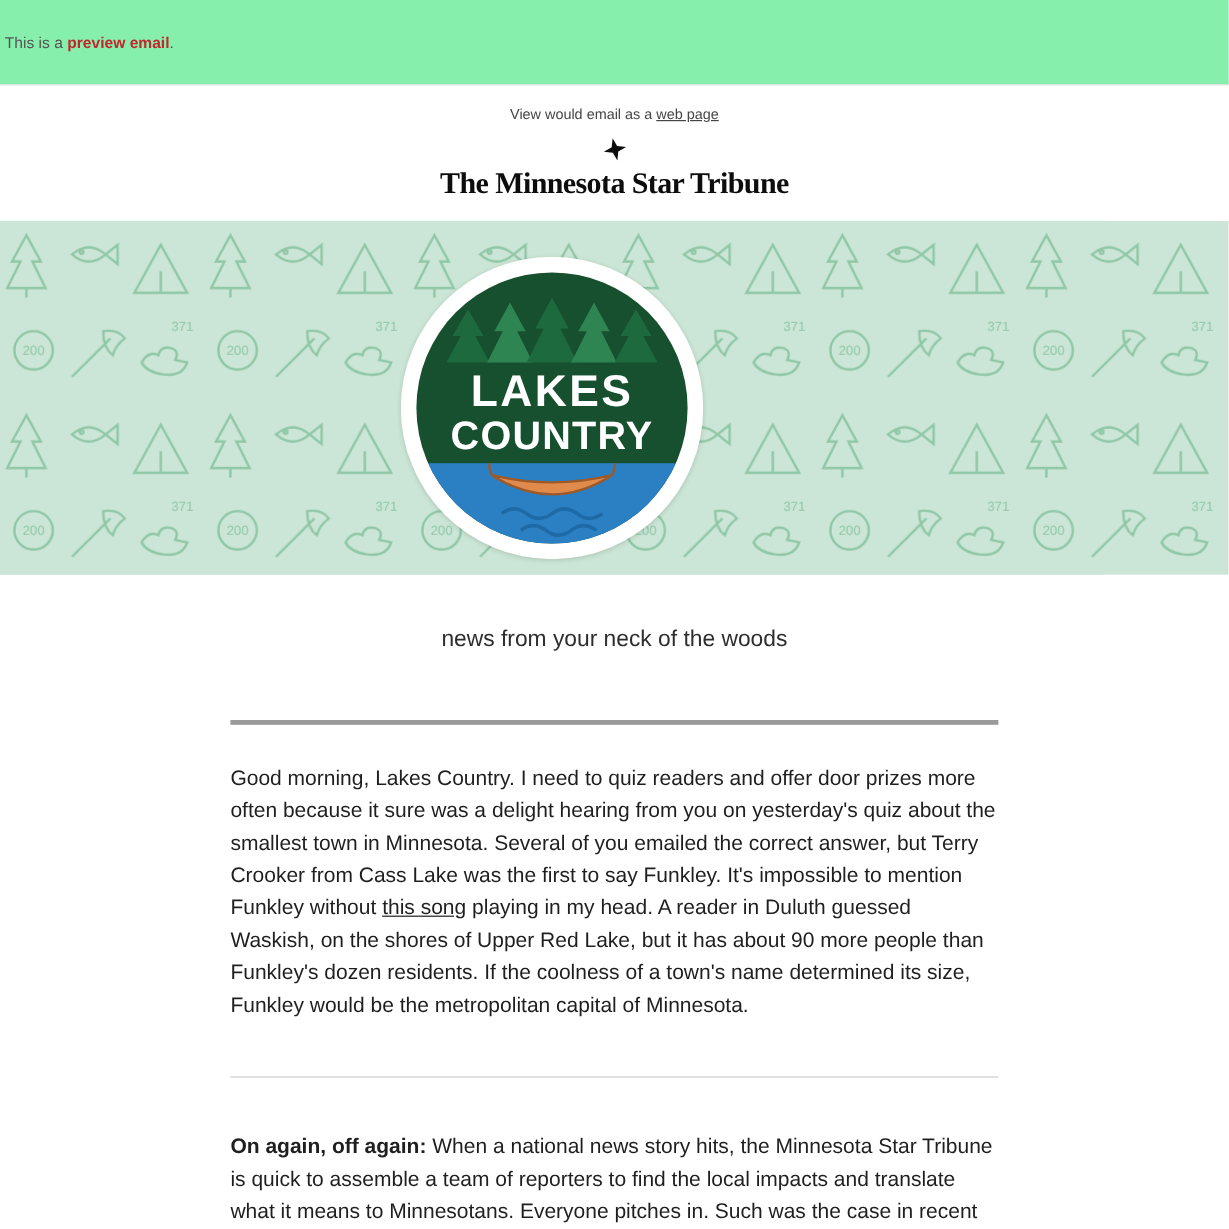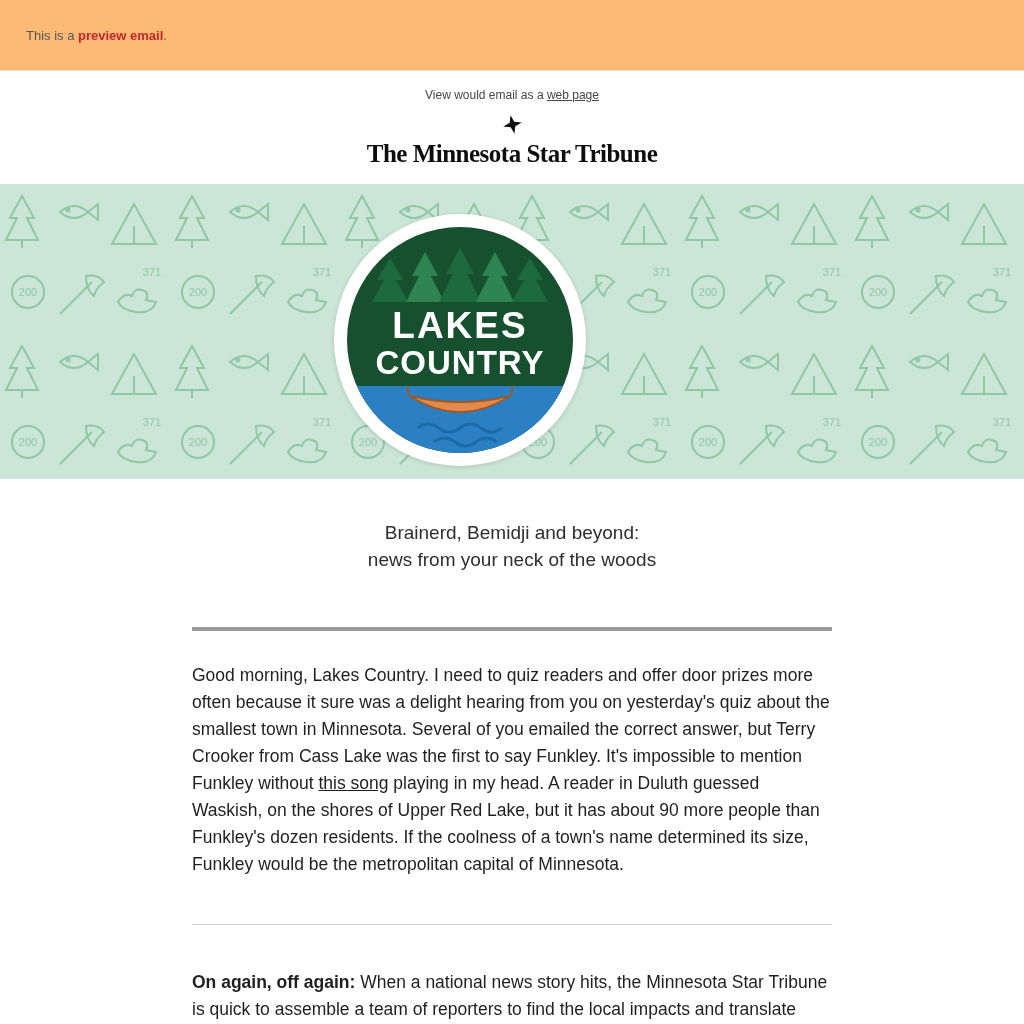--- a/index.html
+++ b/index.html
@@ -4,23 +4,23 @@
 <style>
   * { box-sizing: border-box; }
   html, body { margin: 0; padding: 0; }
   body {
     width: 1024px; height: 1024px; overflow: hidden;
     background: #ffffff;
     font-family: "Liberation Sans", sans-serif;
     color: #222;
   }
   .preview-banner {
-    background: #fdba74;
+    background: #86efac;
     border-bottom: 1px solid #e0e0e0;
-    padding: 28px 18px 27px 26px;
+    padding: 28px 18px 27px 4px;
     font-size: 13px;
     color: #555;
   }
   .preview-highlight { color: #c2272d; font-weight: bold; }
 
   .view-online {
     text-align: center;
     font-size: 12px;
     color: #454545;
     margin-top: 17px;
@@ -193,21 +193,20 @@
 
       <g stroke="#1e6aa6" stroke-width="3" fill="none">
         <path d="M84,214 q10,-8 21,0 q10,8 21,0 q10,-8 21,0 q10,8 21,0"></path>
         <path d="M100,228 q10,-8 21,0 q10,8 21,0 q10,-8 21,0"></path>
       </g>
     </g>
   </svg>
 </div>
 
 <div class="tagline">
-  <div>Brainerd, Bemidji and beyond:</div>
   <div>news from your neck of the woods</div>
 </div>
 
 <div class="content">
   <div class="divider-thick"></div>
 
   <p class="body-text">
     <span>Good morning, Lakes Country. I need to quiz readers and offer door prizes more often because it sure was a delight hearing from you on yesterday's quiz about the smallest town in Minnesota. Several of you emailed the correct answer, but Terry Crooker from Cass Lake was the first to say Funkley. It's impossible to mention Funkley without </span><span class="inline-link">this song</span><span> playing in my head. A reader in Duluth guessed Waskish, on the shores of Upper Red Lake, but it has about 90 more people than Funkley's dozen residents. If the coolness of a town's name determined its size, Funkley would be the metropolitan capital of Minnesota.</span>
   </p>
 

